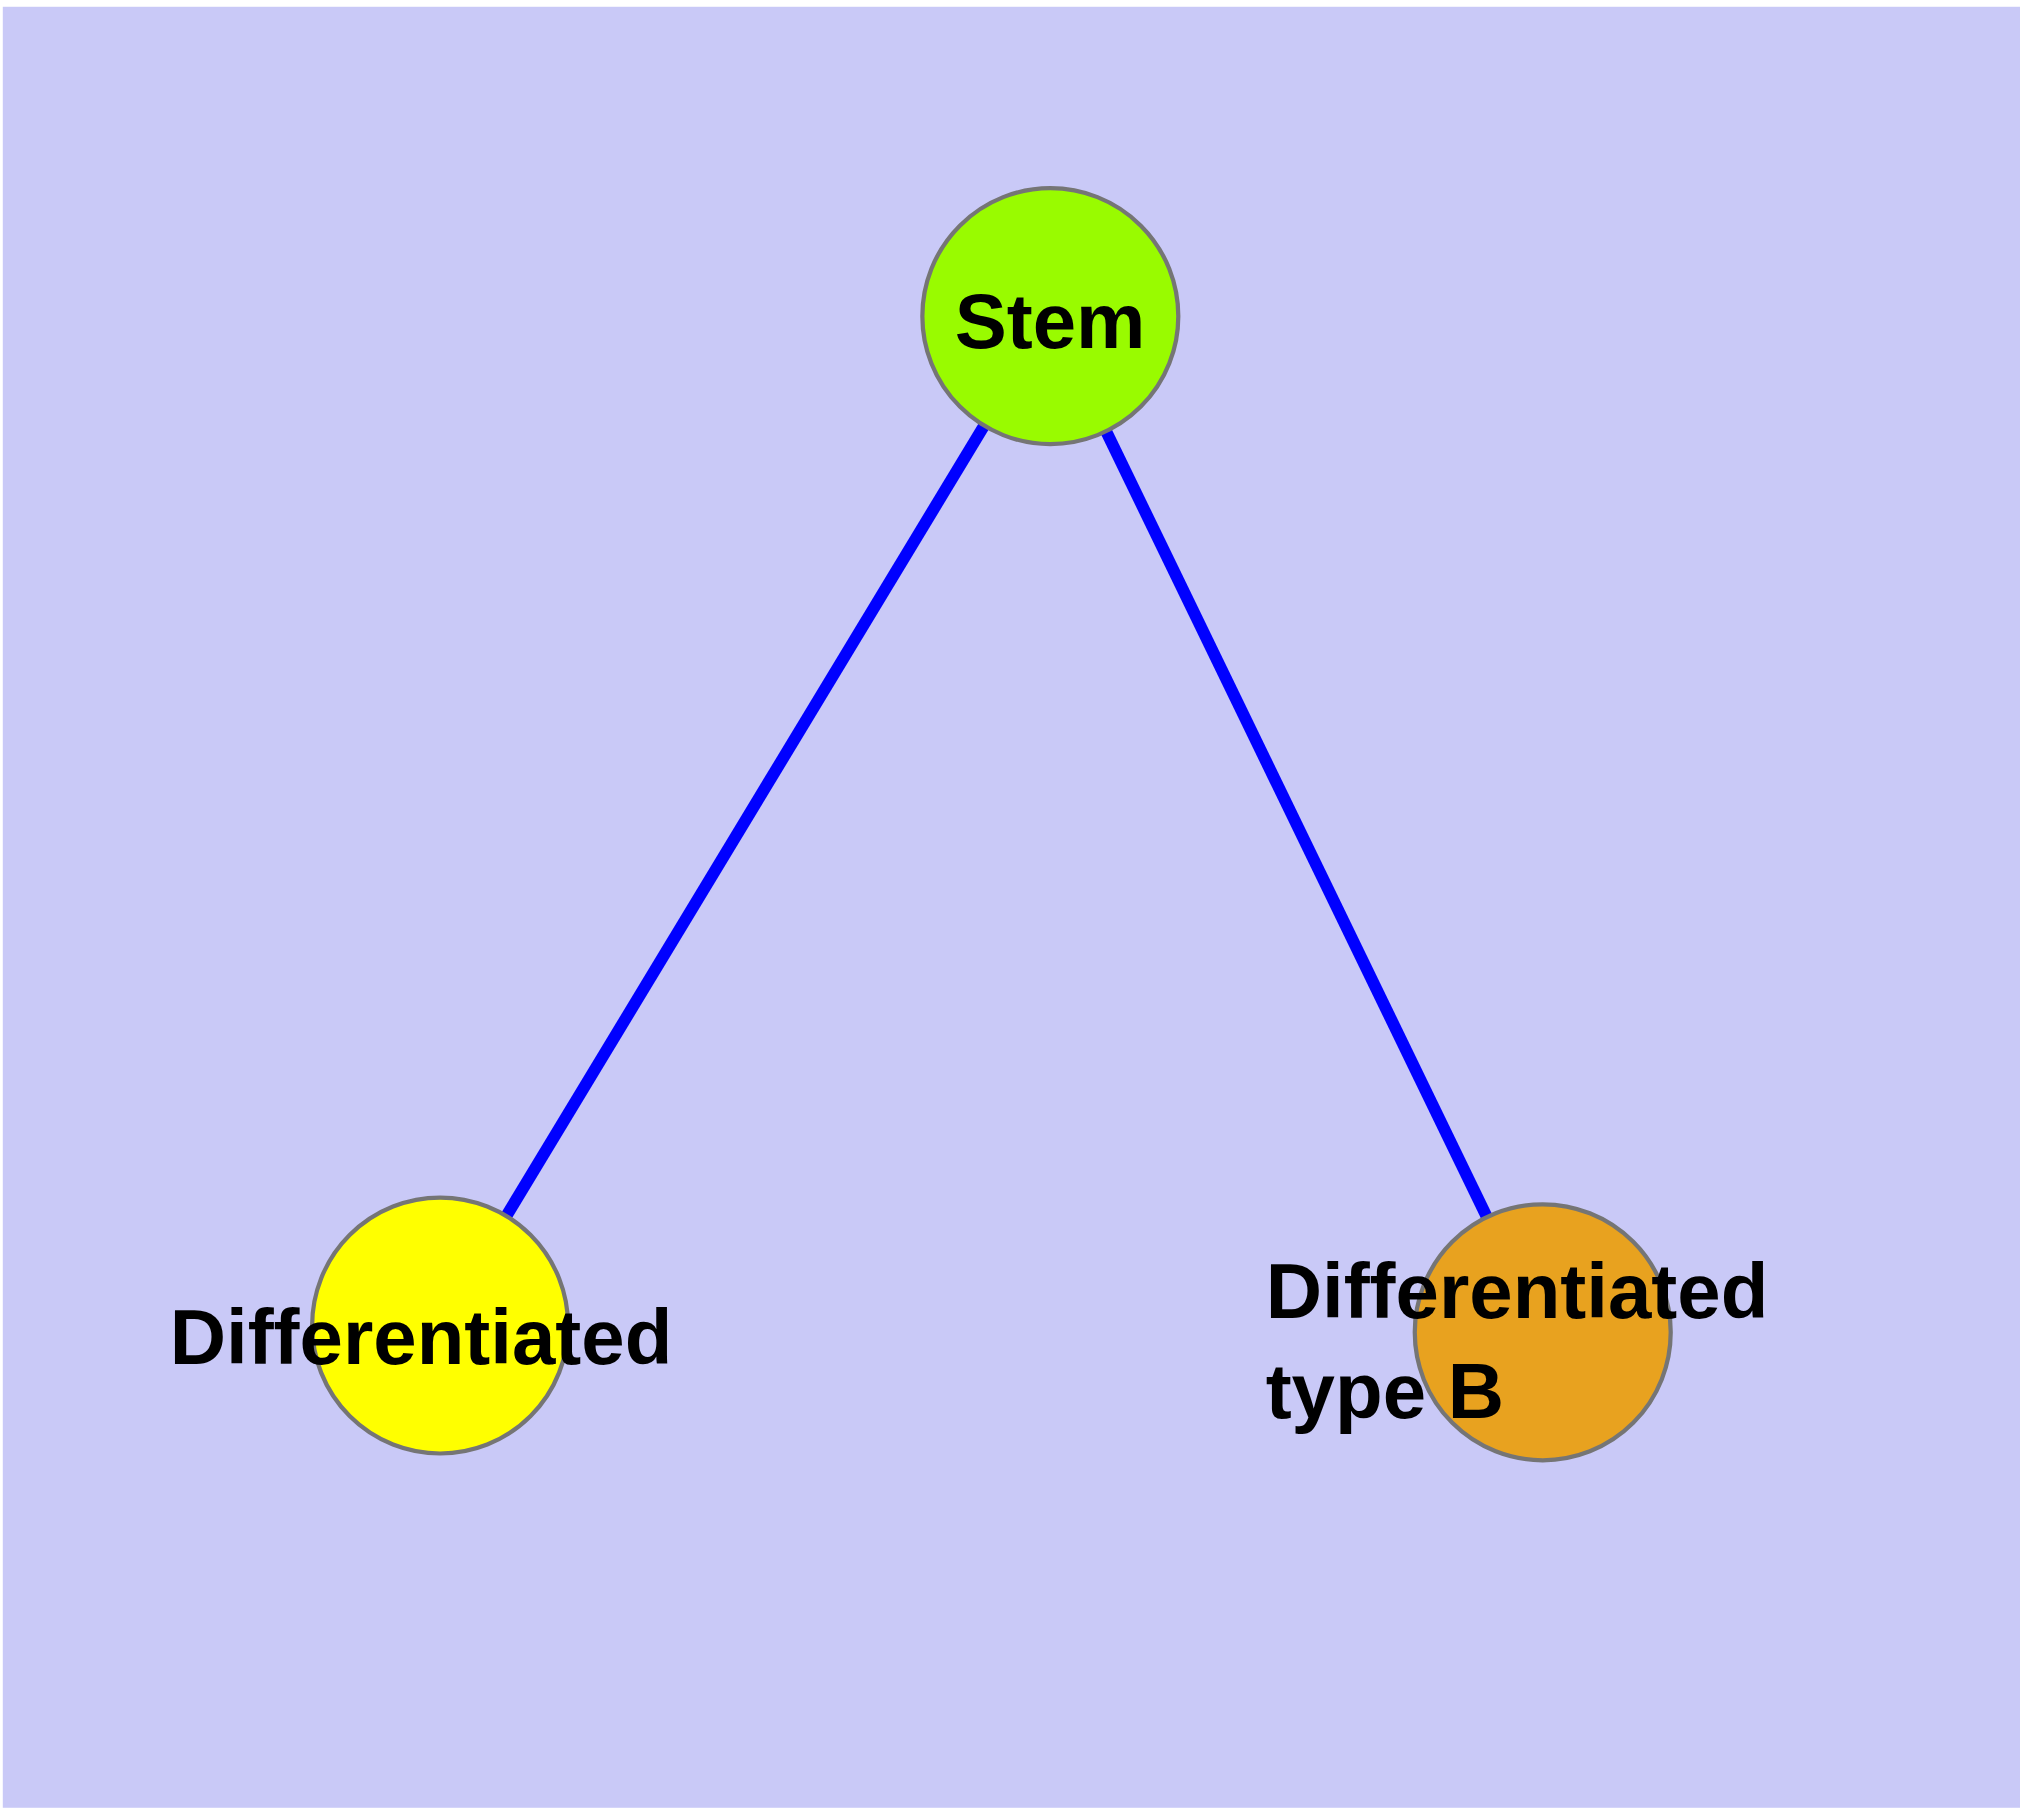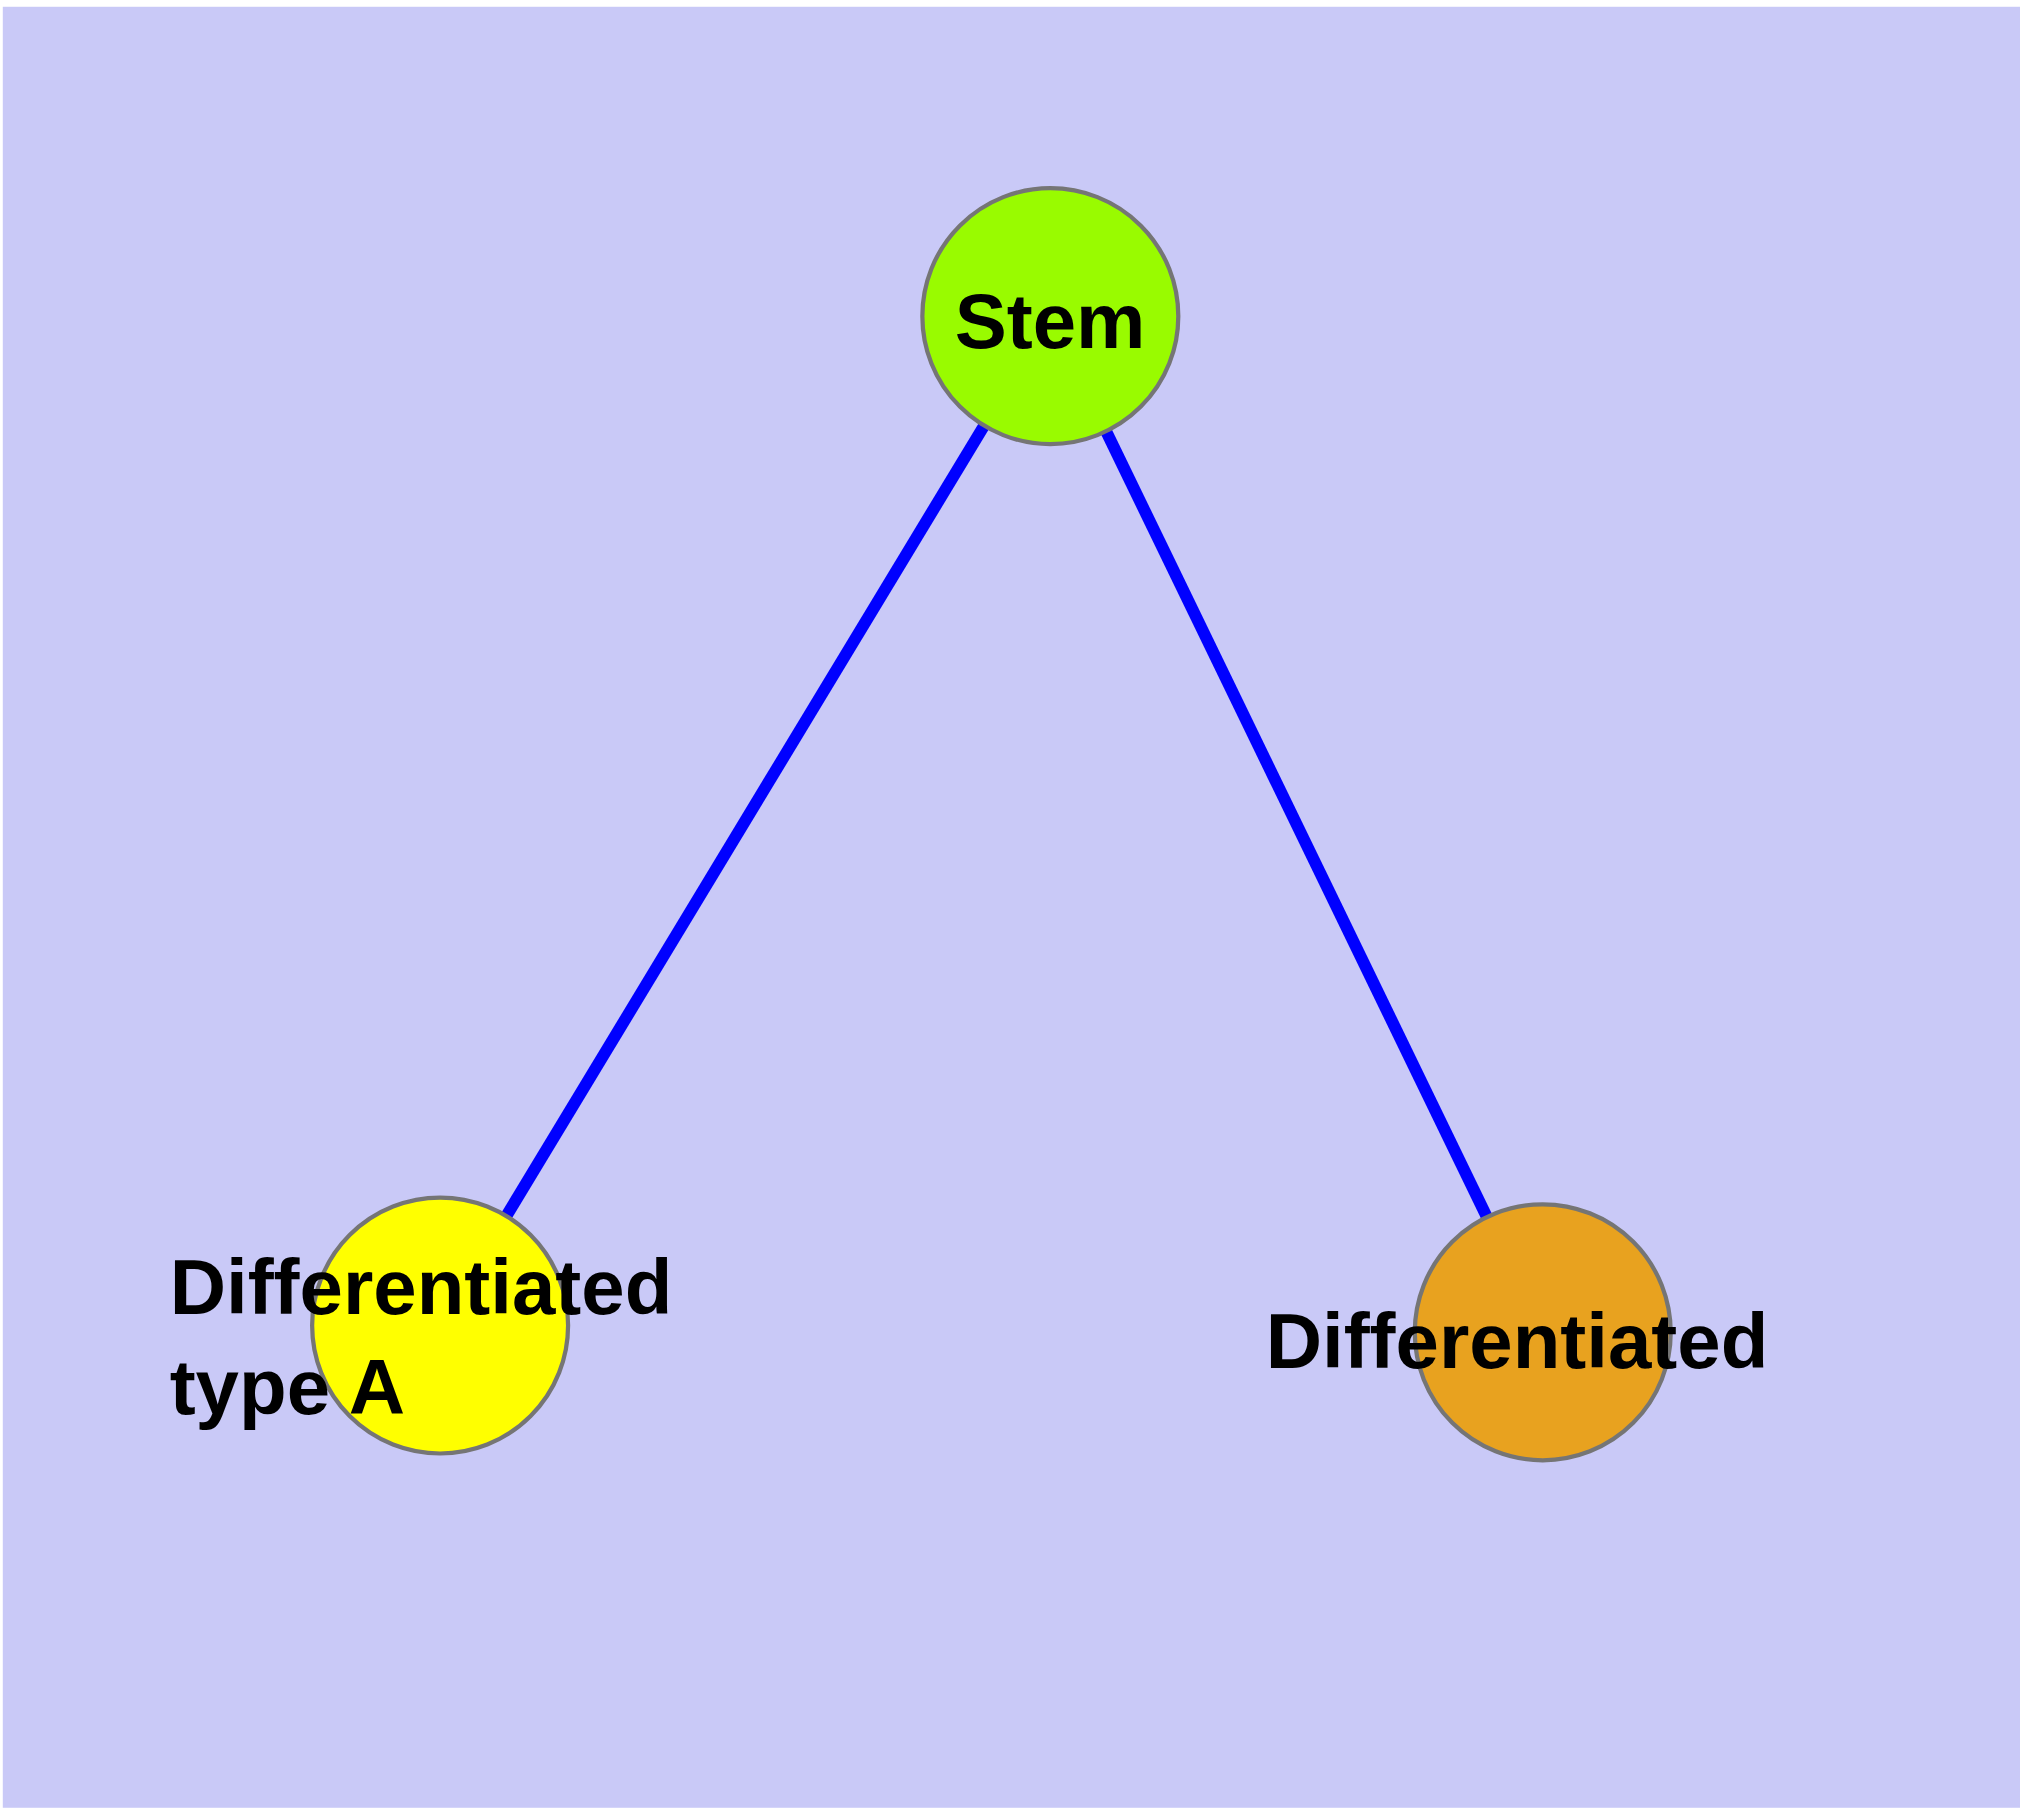--- a/index.html
+++ b/index.html
@@ -50,21 +50,21 @@
 
     <circle cx="1239" cy="373" r="151" stroke-width="5" fill="#99FB00" stroke="#757575"></circle>
     <circle cx="519" cy="1564" r="151" stroke-width="5" fill="#FFFF00" stroke="#757575"></circle>
     <circle cx="1820" cy="1572" r="151" stroke-width="5" fill="#E8A21F" stroke="#757575"></circle>
   </svg>
 
   <div class="node-label" style="left:1050px; top:321px;">Stem</div>
 
   <div class="node-label" style="left:421px; top:1337px;">
     <span class="line">Differentiated</span>
-    <span class="line">type A</span>
   </div>
 
   <div class="node-label" style="left:1517px; top:1341px;">
     <span class="line">Differentiated</span>
+    <span class="line">type B</span>
   </div>
 
 </div>
 
 
 </body></html>

